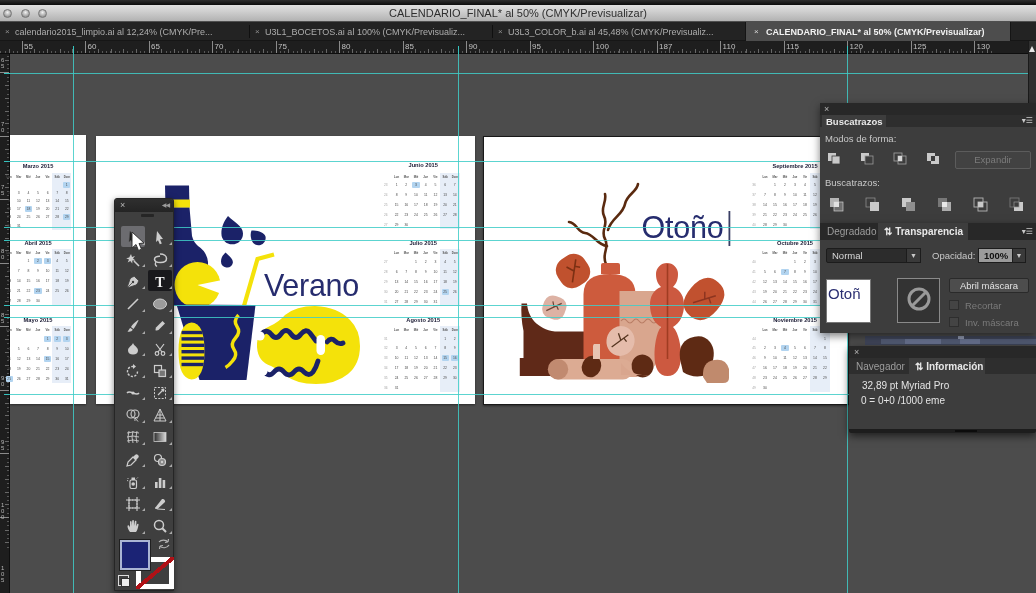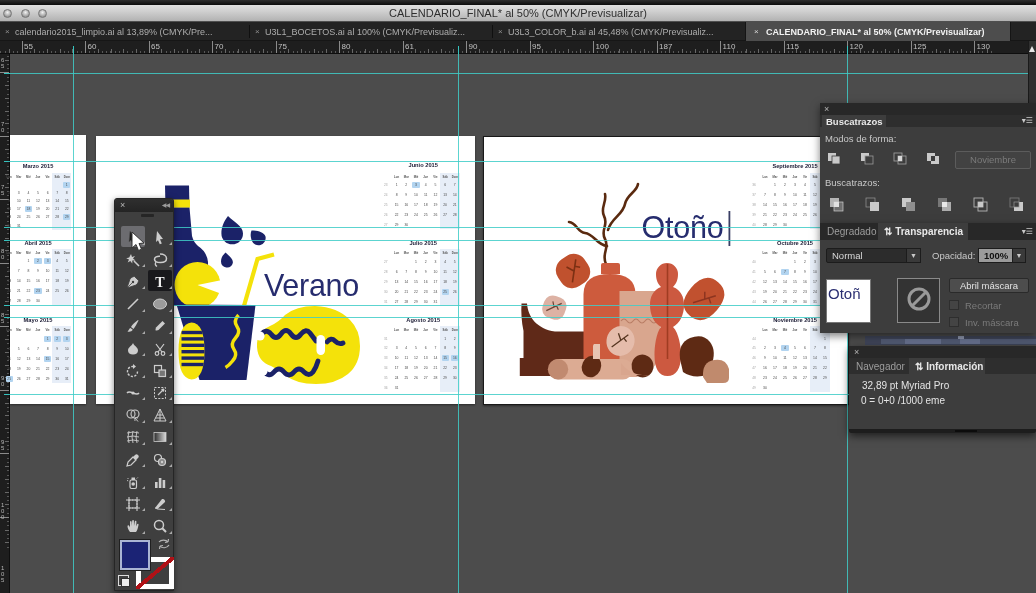--- a/index.html
+++ b/index.html
@@ -487,40 +487,40 @@
 <div class="abs" style="left:1029px;top:46px;width:0;height:0;border-left:3px solid transparent;border-right:3px solid transparent;border-bottom:6px solid #e8e8e8;z-index:8"></div>
 <div class="abs" id="topstrip"></div>
 <div class="abs" id="titlebar">
       <div class="light" style="left:3px"></div>
       <div class="light" style="left:20.5px"></div>
       <div class="light" style="left:38px"></div>
       <div class="tt">CALENDARIO_FINAL* al 50% (CMYK/Previsualizar)</div>
     </div>
 <div class="abs" id="tabbar">
       <span class="tab-x" style="left:5px">×</span>
-      <span class="tab-t" style="left:15px">calendario2015_limpio.ai al 13,89% (CMYK/Pre...</span>
+      <span class="tab-t" style="left:15px">calendario2015_limpio.ai al 12,24% (CMYK/Pre...</span>
       <span class="tab-x" style="left:255px">×</span>
       <span class="tab-t" style="left:265px">U3L1_BOCETOS.ai al 100% (CMYK/Previsualiz...</span>
       <span class="tab-x" style="left:498px">×</span>
       <span class="tab-t" style="left:508px">U3L3_COLOR_b.ai al 45,48% (CMYK/Previsualiz...</span>
       <div class="tabsep" style="left:249px"></div>
       <div class="tabsep" style="left:492px"></div>
       <div id="activetab">
         <span class="tab-x" style="left:8px">×</span>
         <span class="tab-t" style="left:20px">CALENDARIO_FINAL* al 50% (CMYK/Previsualizar)</span>
       </div>
     </div>
 <div class="abs" id="hruler">
       <span class="hrnum" style="left:24.1px">55</span>
       <span class="hrnum" style="left:87.6px">60</span>
       <span class="hrnum" style="left:151.1px">65</span>
       <span class="hrnum" style="left:214.6px">70</span>
       <span class="hrnum" style="left:278.1px">75</span>
       <span class="hrnum" style="left:341.6px">80</span>
-      <span class="hrnum" style="left:405.1px">61</span>
+      <span class="hrnum" style="left:405.1px">85</span>
       <span class="hrnum" style="left:468.6px">90</span>
       <span class="hrnum" style="left:532.1px">95</span>
       <span class="hrnum" style="left:595.6px">100</span>
       <span class="hrnum" style="left:659.1px">187</span>
       <span class="hrnum" style="left:722.6px">110</span>
       <span class="hrnum" style="left:786.1px">115</span>
       <span class="hrnum" style="left:849.6px">120</span>
       <span class="hrnum" style="left:913.1px">125</span>
       <span class="hrnum" style="left:976.6px">130</span>
       <div class="hrguide" style="left:72.5px"></div>
@@ -885,21 +885,21 @@
       <svg class="abs" style="left:73px;top:49px" width="15" height="14" viewBox="0 0 15 14">
         <rect x="1" y="1" width="8" height="8" fill="none" stroke="#9a9a9a" stroke-width="0.9"></rect>
         <rect x="5" y="4" width="8" height="8" fill="none" stroke="#9a9a9a" stroke-width="0.9"></rect>
         <rect x="5" y="4" width="4" height="5" fill="#d9d9d9"></rect>
       </svg>
       <svg class="abs" style="left:106px;top:49px" width="15" height="14" viewBox="0 0 15 14">
         <rect x="1" y="1" width="8" height="8" fill="#c9c9c9"></rect>
         <rect x="5" y="4" width="8" height="8" fill="#c9c9c9"></rect>
         <rect x="5" y="4" width="4" height="5" fill="#3d3d3d"></rect>
       </svg>
-      <div class="abs" style="left:135px;top:48px;width:76px;height:18px;border:1px solid #5c5c5c;border-radius:2px;background:#424242;color:#7b7b7b;font-size:9.5px;text-align:center;padding-top:2px">Noviembre</div>
+      <div class="abs" style="left:135px;top:48px;width:76px;height:18px;border:1px solid #5c5c5c;border-radius:2px;background:#424242;color:#7b7b7b;font-size:9.5px;text-align:center;padding-top:2px">Expandir</div>
       <div class="abs" style="left:5px;top:74px;color:#c9c9c9;font-size:9.5px">Buscatrazos:</div>
       <svg class="abs" style="left:9px;top:94px" width="16" height="15" viewBox="0 0 16 15">
         <rect x="1" y="1" width="9" height="9" fill="#b5b5b5"></rect>
         <rect x="5" y="5" width="9" height="9" fill="#6f6f6f" stroke="#cfcfcf" stroke-width="0.7"></rect>
         <rect x="5" y="5" width="5" height="5" fill="#e2e2e2"></rect>
       </svg>
       <svg class="abs" style="left:45px;top:94px" width="16" height="15" viewBox="0 0 16 15">
         <rect x="1" y="1" width="9" height="9" fill="#3d3d3d" stroke="#999" stroke-width="0.7"></rect>
         <rect x="5" y="5" width="9" height="9" fill="#c9c9c9"></rect>
       </svg>

